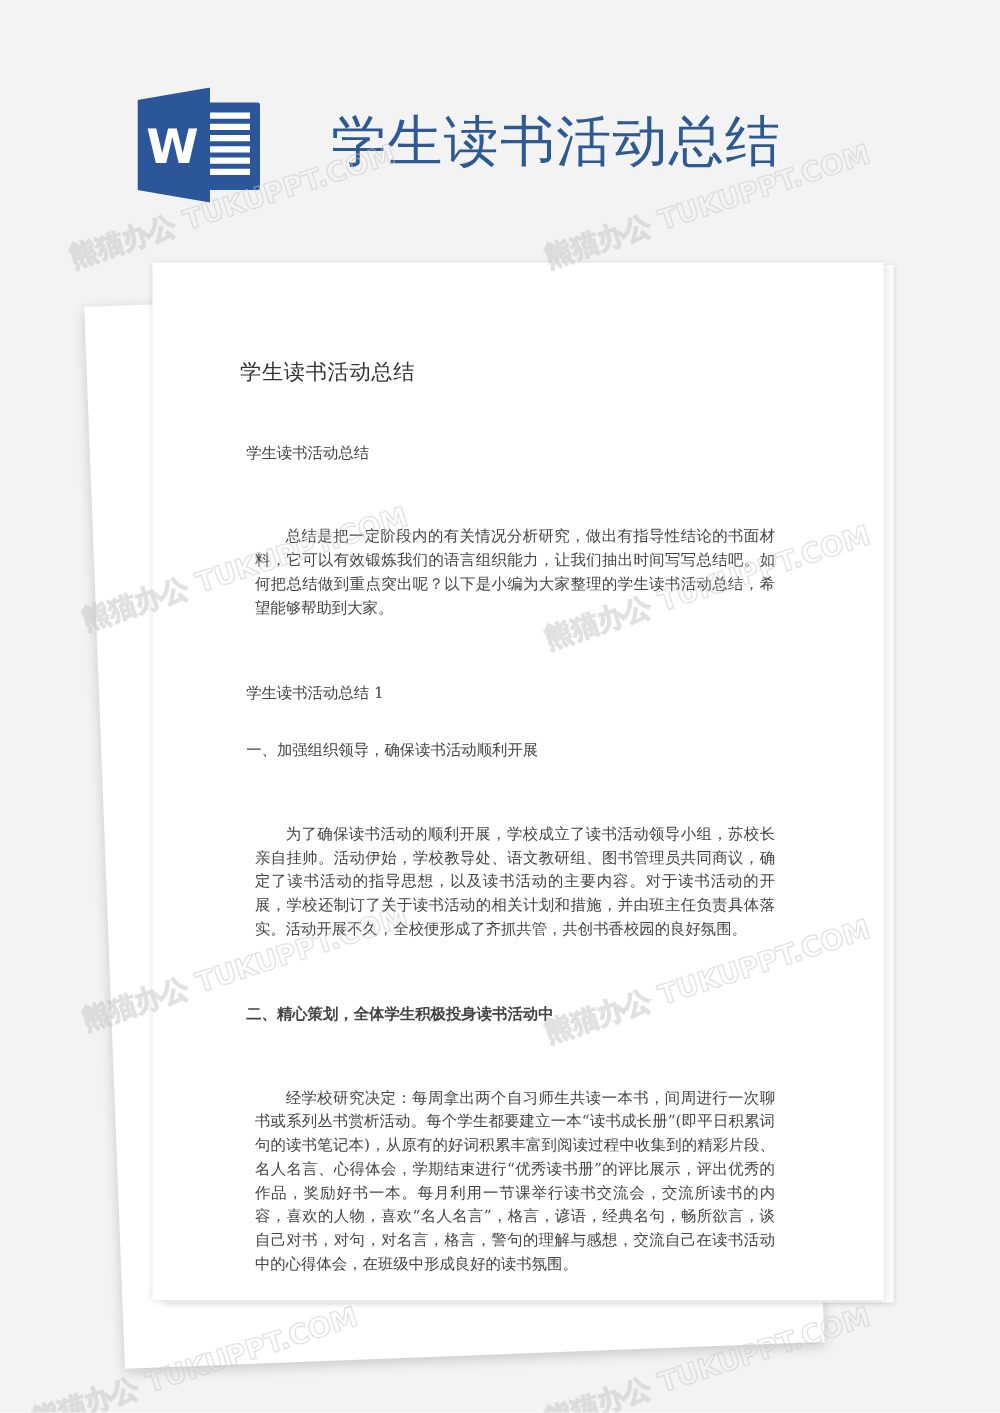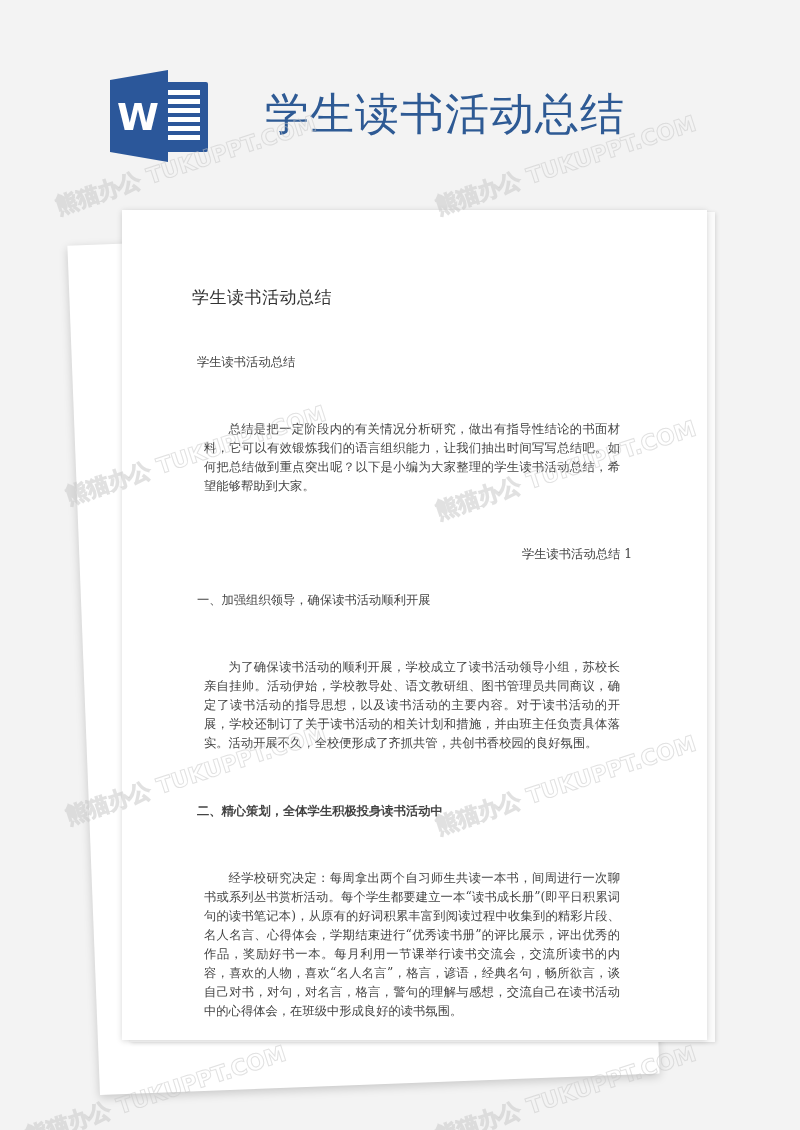--- a/index.html
+++ b/index.html
@@ -66,21 +66,21 @@
 <div class="back-page"></div>
 <div class="back-page-right"></div>
 
 <div class="page">
   <div class="doc-title">学生读书活动总结</div>
   <div class="content">
     <p class="h" style="text-indent:0.4em;">学生读书活动总结</p>
     <div class="sp-b"></div>
     <p class="p">总结是把一定阶段内的有关情况分析研究，做出有指导性结论的书面材料，它可以有效锻炼我们的语言组织能力，让我们抽出时间写写总结吧。如何把总结做到重点突出呢？以下是小编为大家整理的学生读书活动总结，希望能够帮助到大家。</p>
     <div class="sp-b"></div>
-    <p class="h" style="text-indent:0.4em;text-align:right;">学生读书活动总结 1</p>
+    <p class="h" style="text-indent:0.4em;">学生读书活动总结 1</p>
     <div class="sp-c"></div>
     <p class="h" style="text-indent:0.4em;">一、加强组织领导，确保读书活动顺利开展</p>
     <div class="sp-b"></div>
     <p class="p">为了确保读书活动的顺利开展，学校成立了读书活动领导小组，苏校长亲自挂帅。活动伊始，学校教导处、语文教研组、图书管理员共同商议，确定了读书活动的指导思想，以及读书活动的主要内容。对于读书活动的开展，学校还制订了关于读书活动的相关计划和措施，并由班主任负责具体落实。活动开展不久，全校便形成了齐抓共管，共创书香校园的良好氛围。</p>
     <div class="sp-b"></div>
     <p class="h" style="text-indent:0.4em;font-weight:bold;">二、精心策划，全体学生积极投身读书活动中</p>
     <div class="sp-b"></div>
     <p class="p">经学校研究决定：每周拿出两个自习师生共读一本书，间周进行一次聊书或系列丛书赏析活动。每个学生都要建立一本“读书成长册”(即平日积累词句的读书笔记本)，从原有的好词积累丰富到阅读过程中收集到的精彩片段、名人名言、心得体会，学期结束进行“优秀读书册”的评比展示，评出优秀的作品，奖励好书一本。每月利用一节课举行读书交流会，交流所读书的内容，喜欢的人物，喜欢“名人名言”，格言，谚语，经典名句，畅所欲言，谈自己对书，对句，对名言，格言，警句的理解与感想，交流自己在读书活动中的心得体会，在班级中形成良好的读书氛围。</p>
     <div class="sp-b"></div>
   </div>

